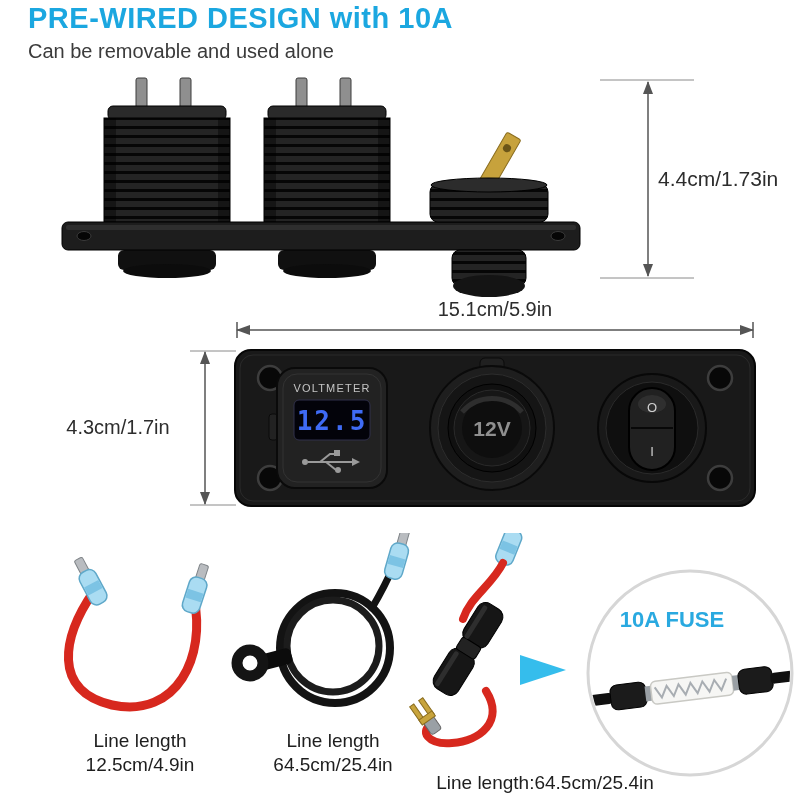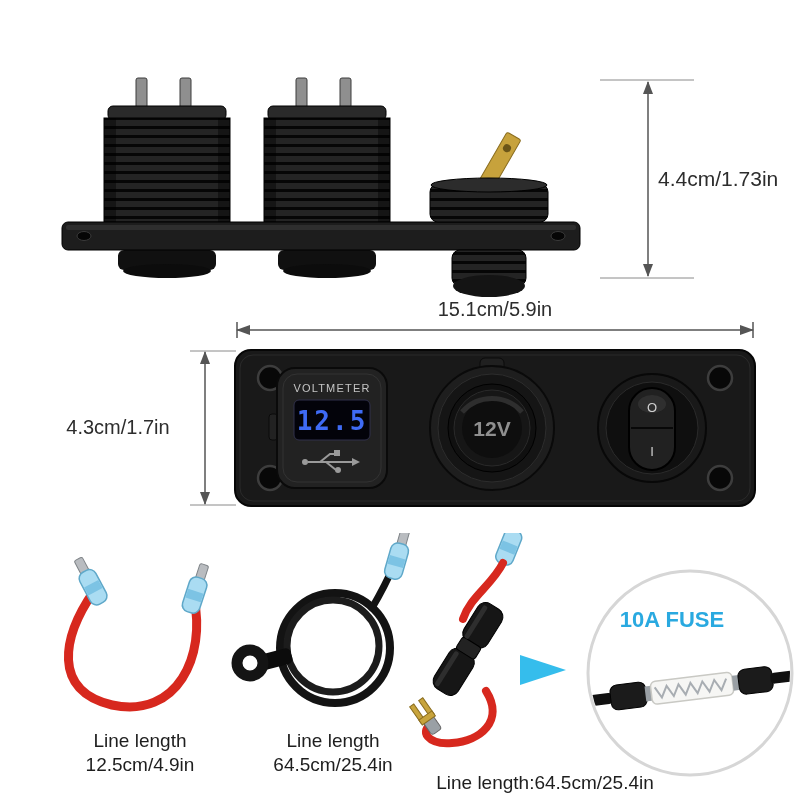--- a/index.html
+++ b/index.html
@@ -9,20 +9,22 @@
   .subtitle{position:absolute;left:28px;top:40px;font-size:20px;color:#3b3b3b;}
   svg.sec{position:absolute;left:0;display:block;}
   text{font-family:"Liberation Sans",sans-serif;}
   .digits{font-family:"DejaVu Sans Mono",monospace;font-weight:bold;letter-spacing:2px;}
 </style>
 </head>
 <body>
 
 <div class="stage">
 
+  <div class="title">PRE-WIRED DESIGN with 10A</div>
+  <div class="subtitle">Can be removable and used alone</div>
 
   <svg class="sec" style="top:66px" width="800" height="240" viewBox="0 0 800 240">
     <defs>
       <pattern id="fins" width="10" height="9" patternUnits="userSpaceOnUse">
         <rect width="10" height="9" fill="#242424"></rect>
         <rect y="6" width="10" height="3" fill="#060606"></rect>
       </pattern>
     </defs>
 
     <g>

